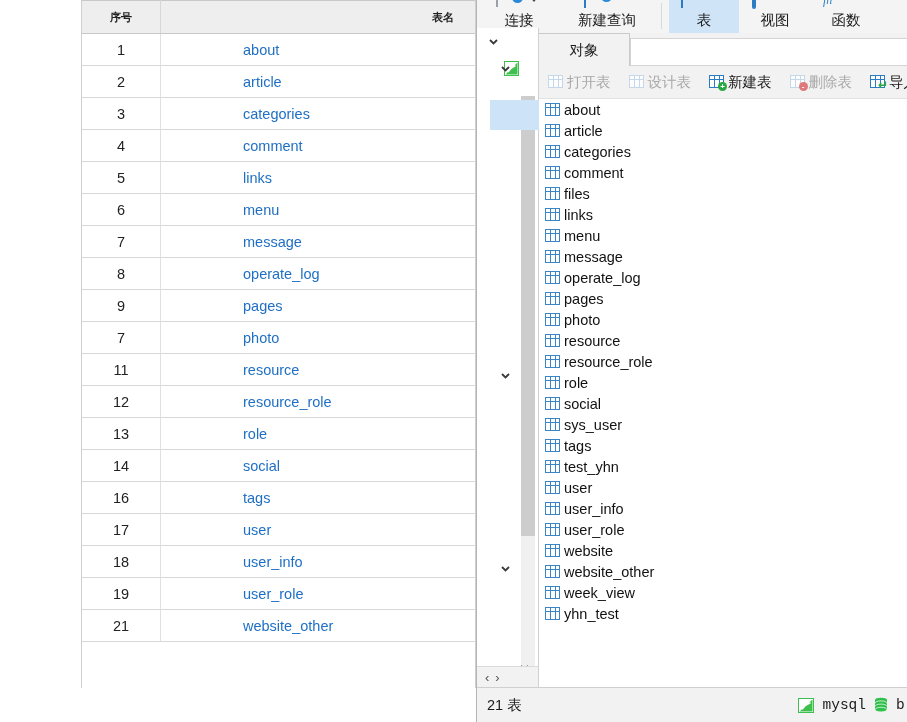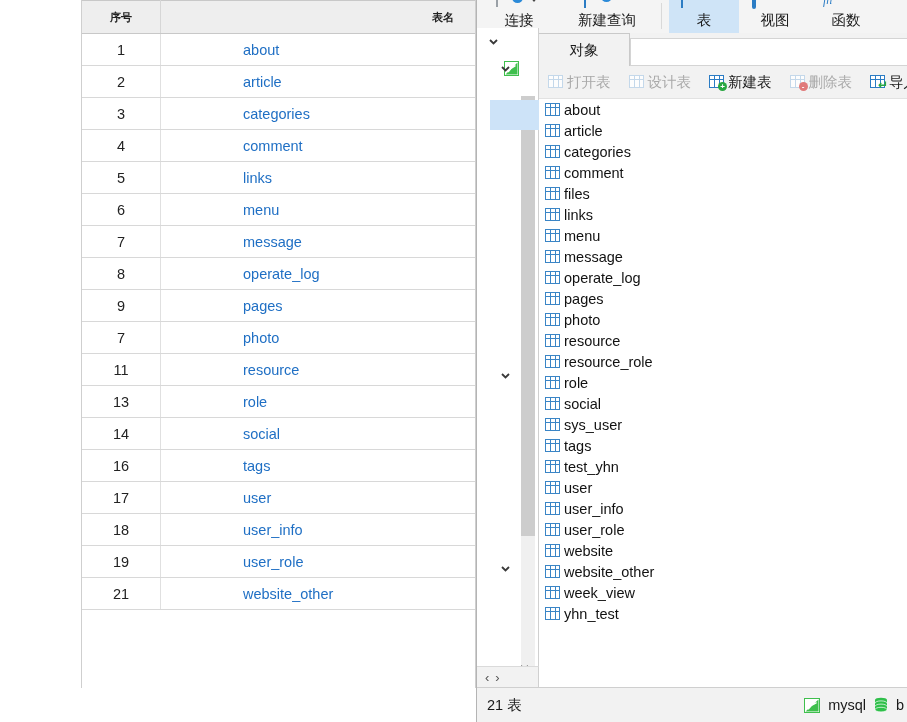--- a/index.html
+++ b/index.html
@@ -182,21 +182,21 @@
   
   #statusbar {
     position: absolute; left: 0; bottom: 0; width: 431px; height: 34px;
     background: #f2f2f2; border-top: 1px solid #cfcfcf;
     display: flex; align-items: center;
   }
   #status-left { font-size: 14.5px; color: #1a1a1a; padding-left: 10px; }
   #status-right { margin-left: auto; display: flex; align-items: center; gap: 8px; padding-right: 2px; }
   .mysql-ico { width: 16px; height: 15px; position: relative; }
   .db-ico { width: 14px; height: 16px; position:relative; }
-  .st-txt { font-size: 14.5px; color: #1a1a1a; }
+  .st-txt { font-size: 14.5px; color: #1a1a1a; font-family: Liberation Mono, monospace; }
   .clip-right { overflow: hidden; }
 </style>
 </head>
 <body>
 
 <div id="root">
 
   <div id="left-table-panel">
     <table class="data-table">
       <thead>
@@ -242,20 +242,24 @@
             <td class="c-idx">9</td>
             <td class="c-name"><a href="#">pages</a></td>
           </tr>
           <tr>
             <td class="c-idx">7</td>
             <td class="c-name"><a href="#">photo</a></td>
           </tr>
           <tr>
             <td class="c-idx">11</td>
             <td class="c-name"><a href="#">resource</a></td>
+          </tr>
+          <tr>
+            <td class="c-idx">12</td>
+            <td class="c-name"><a href="#">resource_role</a></td>
           </tr>
           <tr>
             <td class="c-idx">13</td>
             <td class="c-name"><a href="#">role</a></td>
           </tr>
           <tr>
             <td class="c-idx">14</td>
             <td class="c-name"><a href="#">social</a></td>
           </tr>
           <tr>

